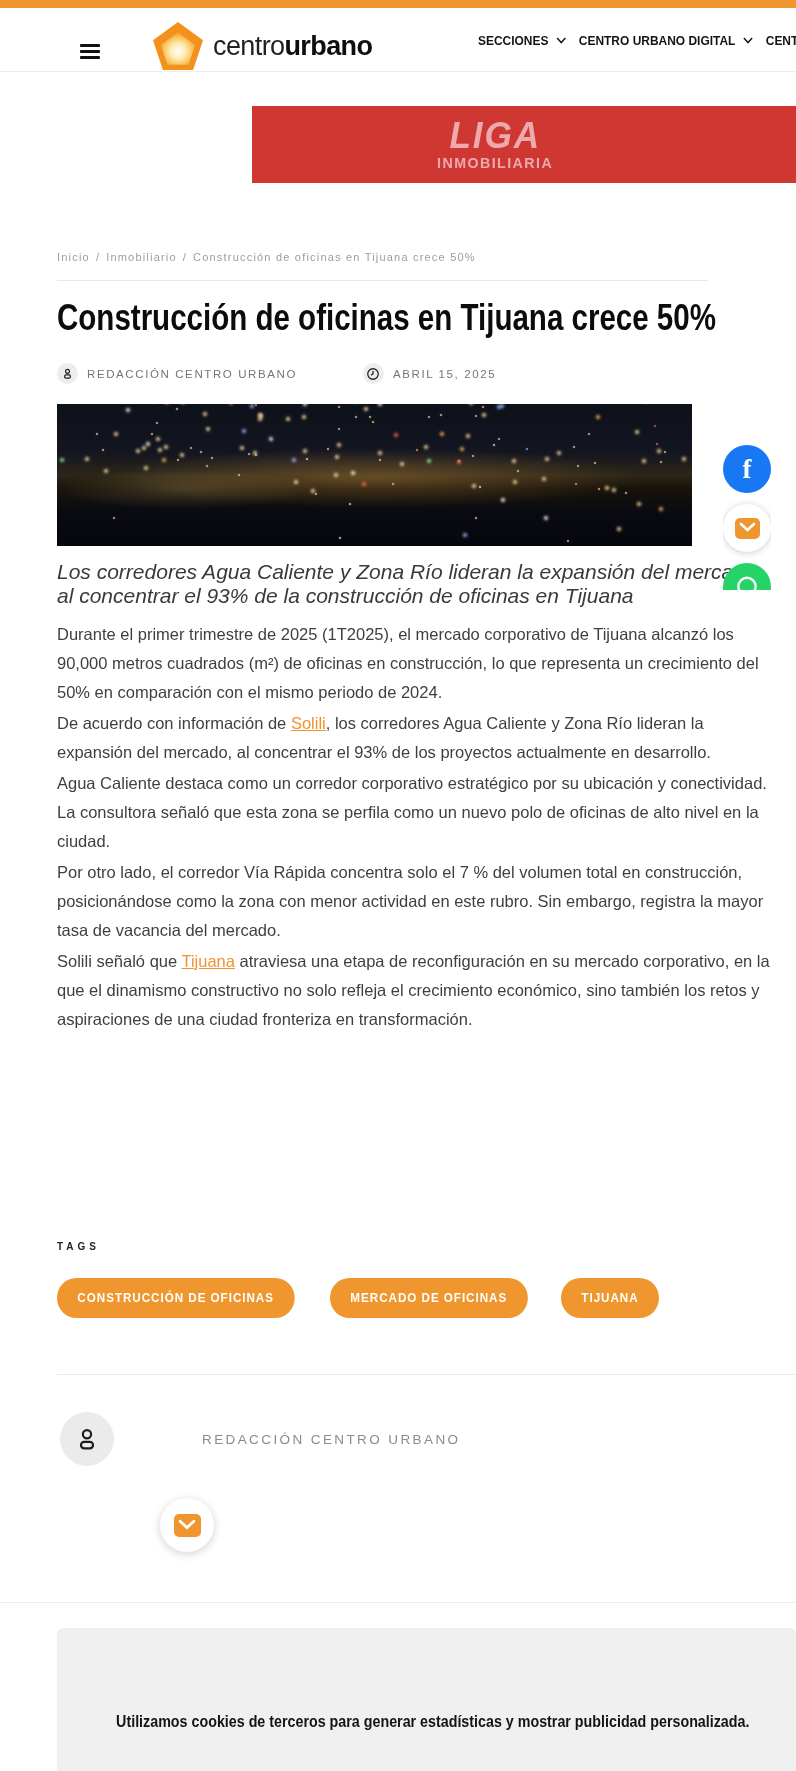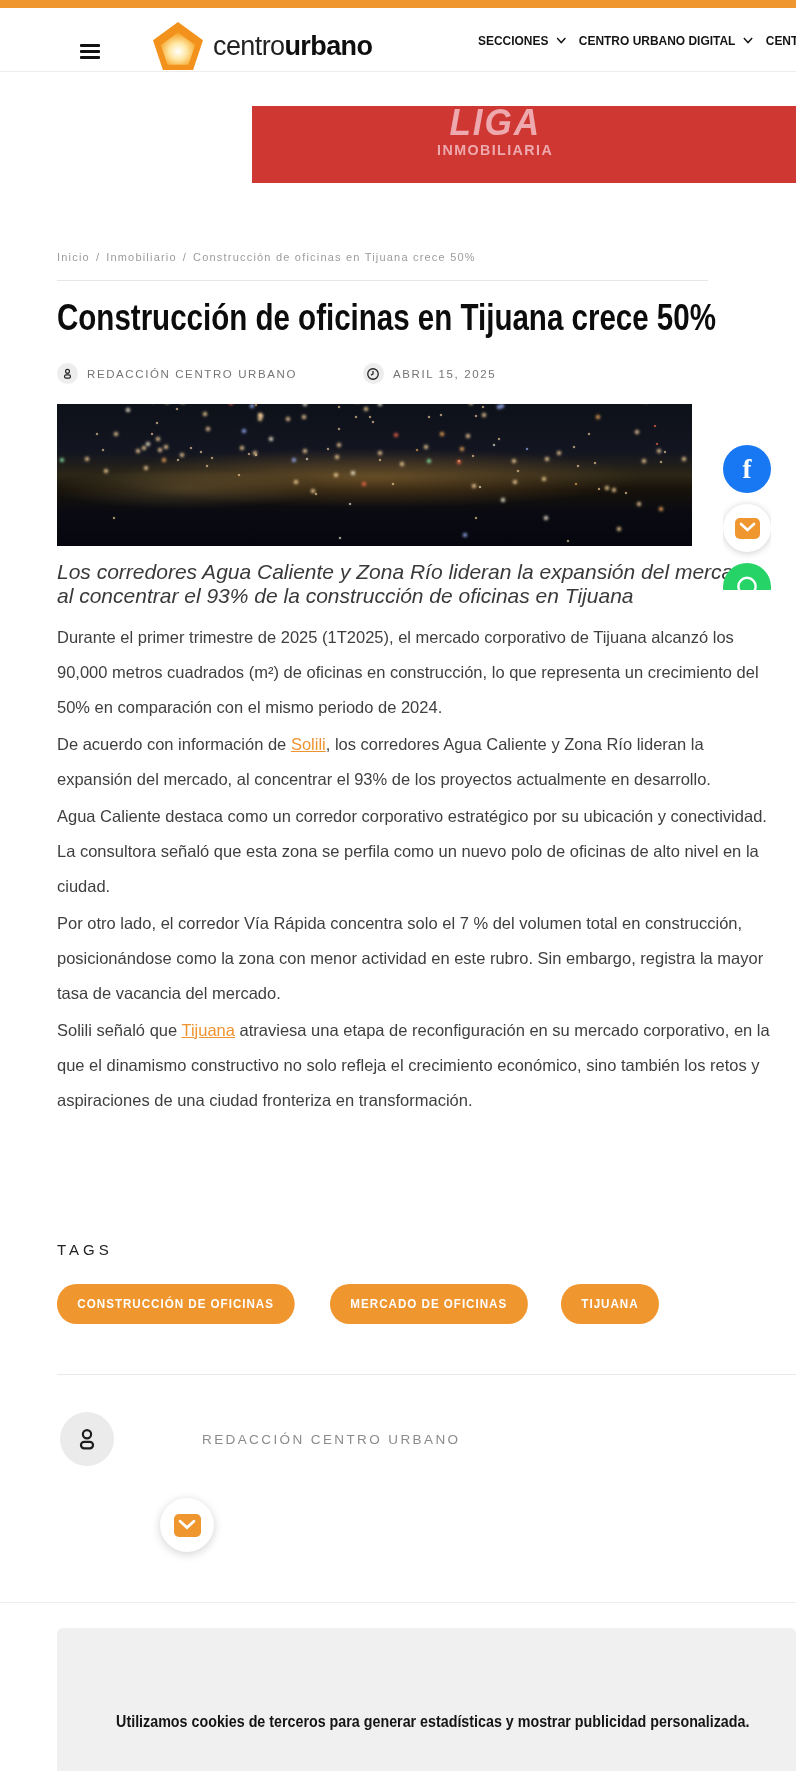--- a/index.html
+++ b/index.html
@@ -20,21 +20,21 @@
   .logo{position:absolute;left:150px;top:13px;display:flex;align-items:center;cursor:pointer;}
   .logo svg{width:56px;height:50px;}
   .logo-text{font-size:27px;color:#222;margin-left:7px;letter-spacing:-0.6px;}
   .logo-text .bold{font-weight:700;color:#0e0e0e;}
   .nav{position:absolute;left:478px;top:0;height:64px;display:flex;align-items:center;white-space:nowrap;
        font-size:13px;font-weight:700;color:#141414;letter-spacing:0;transform:scaleX(.92);transform-origin:left center;}
   .nav-item{display:flex;align-items:center;margin-right:14px;cursor:pointer;}
   .nav-item svg{margin-left:8px;}
   
   .banner{position:absolute;left:252px;top:106px;width:544px;height:77px;background:var(--banner-red);
-          display:flex;flex-direction:column;align-items:center;padding-right:58px;cursor:pointer;}
+          display:flex;flex-direction:column;align-items:center;justify-content:center;padding-right:58px;cursor:pointer;}
   .banner-title{color:var(--banner-pink);font-weight:800;font-style:italic;font-size:37px;line-height:34px;letter-spacing:2px;transform:scaleX(.95);}
   .banner-sub{color:var(--banner-pink);font-weight:800;font-size:15px;letter-spacing:1.5px;margin-top:1px;transform:scaleX(.95);}
   
   .main{position:absolute;top:72px;left:0;width:708px;padding:179px 18px 0 57px;}
   .breadcrumb{font-size:11px;letter-spacing:1.2px;color:#9c9c9c;font-weight:500;}
   .breadcrumb .sep{margin:0 6px;}
   .breadcrumb .crumb{cursor:pointer;}
   .divider1{border-top:1px solid #e7e7e7;margin:17px -18px 0 0;}
   h1.title{margin-top:15px;font-size:36px;line-height:44px;color:#0c0c0c;font-weight:700;
            transform:scaleX(.82);transform-origin:left center;white-space:nowrap;}
@@ -46,32 +46,32 @@
   .category .pipe{margin-left:4px;font-weight:400;}
   
   .hero{margin-top:20px;width:635px;height:142px;position:relative;overflow:hidden;
         background:
           radial-gradient(ellipse 60% 30% at 50% 52%, rgba(255,180,80,.28), transparent 70%),
           radial-gradient(ellipse 30% 20% at 20% 60%, rgba(255,220,140,.18), transparent 70%),
           linear-gradient(180deg,#0d1119 0%,#131520 34%,#2c2617 50%,#17120a 60%,#0a0b12 76%,#06070e 100%);}
   .lights{position:absolute;left:0;top:0;width:2px;height:2px;border-radius:50%;background:transparent;}
   .caption{margin-top:14px;font-style:italic;font-size:21px;line-height:24px;color:#3a3a3a;width:710px;}
   .body-copy{margin-top:12px;width:721px;}
-  .body-copy p{font-size:16.5px;line-height:35px;margin:0 0 2px 0;color:var(--body-text);}
+  .body-copy p{font-size:16.5px;line-height:29px;margin:0 0 2px 0;color:var(--body-text);}
   .body-copy a{color:var(--link);text-decoration:underline;cursor:pointer;}
   
   .share{position:absolute;left:723px;top:445px;width:48px;height:145px;overflow:hidden;}
   .share .btn{width:48px;height:48px;border-radius:50%;margin-bottom:11px;display:flex;align-items:center;justify-content:center;cursor:pointer;}
   .share .fb{background:var(--fb);color:#fff;font-weight:800;font-size:27px;font-family:"Liberation Serif",serif;}
   .share .mail{background:#fff;box-shadow:0 1px 7px rgba(0,0,0,.2);}
   .share .wa{background:var(--wa);}
   .env{width:25px;height:21px;background:var(--orange);border-radius:5px;display:flex;align-items:center;justify-content:center;}
   
   .tags{position:absolute;left:57px;top:1241px;}
-  .tags-heading{font-size:15px;font-weight:400;letter-spacing:4px;color:#222;}
+  .tags-heading{font-size:10px;font-weight:700;letter-spacing:4px;color:#222;}
   .tag-row{margin-top:26px;display:flex;gap:28px;}
   .tag-pill{height:40px;border-radius:20px;background:var(--orange);color:#fff;display:flex;align-items:center;
             padding:0 21px;font-size:12px;font-weight:700;letter-spacing:1px;cursor:pointer;transform:scaleX(.97);transform-origin:left center;}
   .divider2{position:absolute;left:57px;top:1374px;width:739px;border-top:1px solid #e9e9e9;}
   
   .author{position:absolute;left:60px;top:1412px;display:flex;align-items:center;}
   .avatar{width:54px;height:54px;border-radius:50%;background:#ebebeb;display:flex;align-items:center;justify-content:center;}
   .author-name{margin-left:88px;font-size:13.5px;letter-spacing:2.4px;color:#8b8b8b;font-weight:500;}
   .author-mail{position:absolute;left:160px;top:1498px;width:54px;height:54px;border-radius:50%;background:#fff;
                box-shadow:0 2px 10px rgba(0,0,0,.18);display:flex;align-items:center;justify-content:center;cursor:pointer;}

